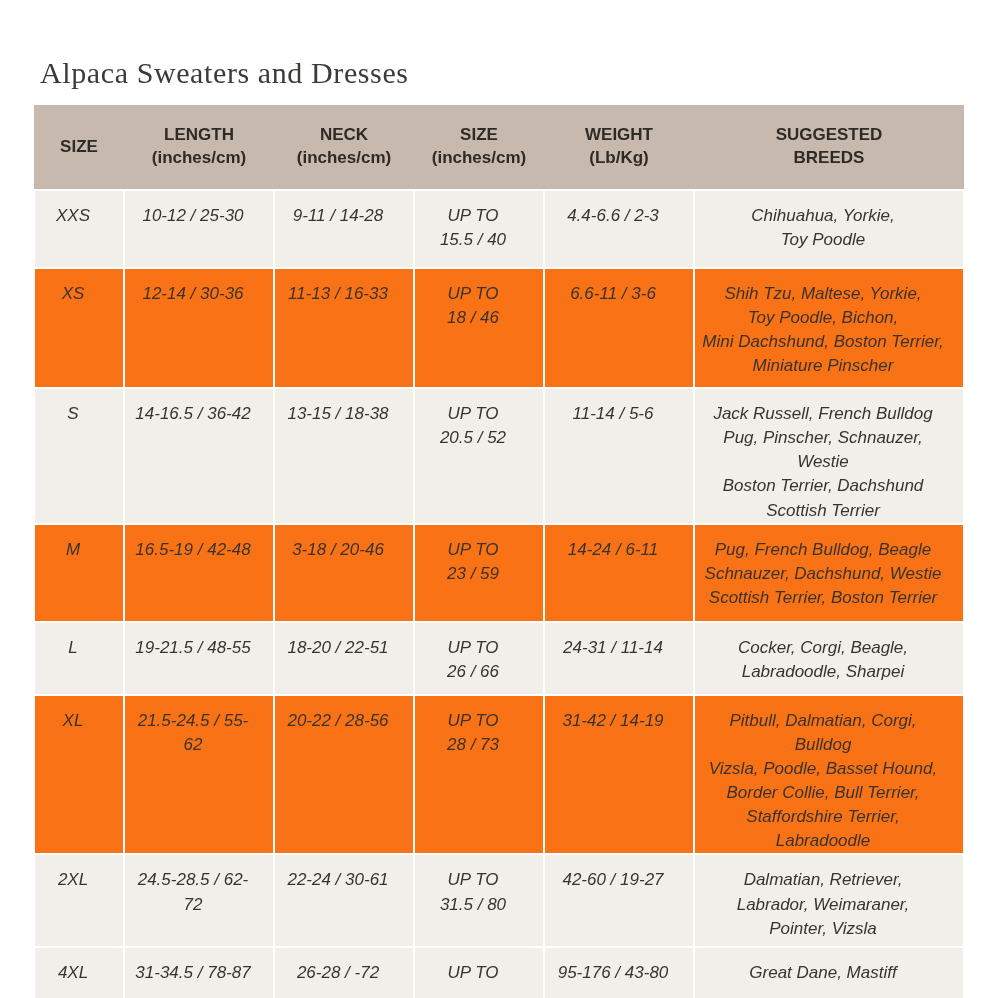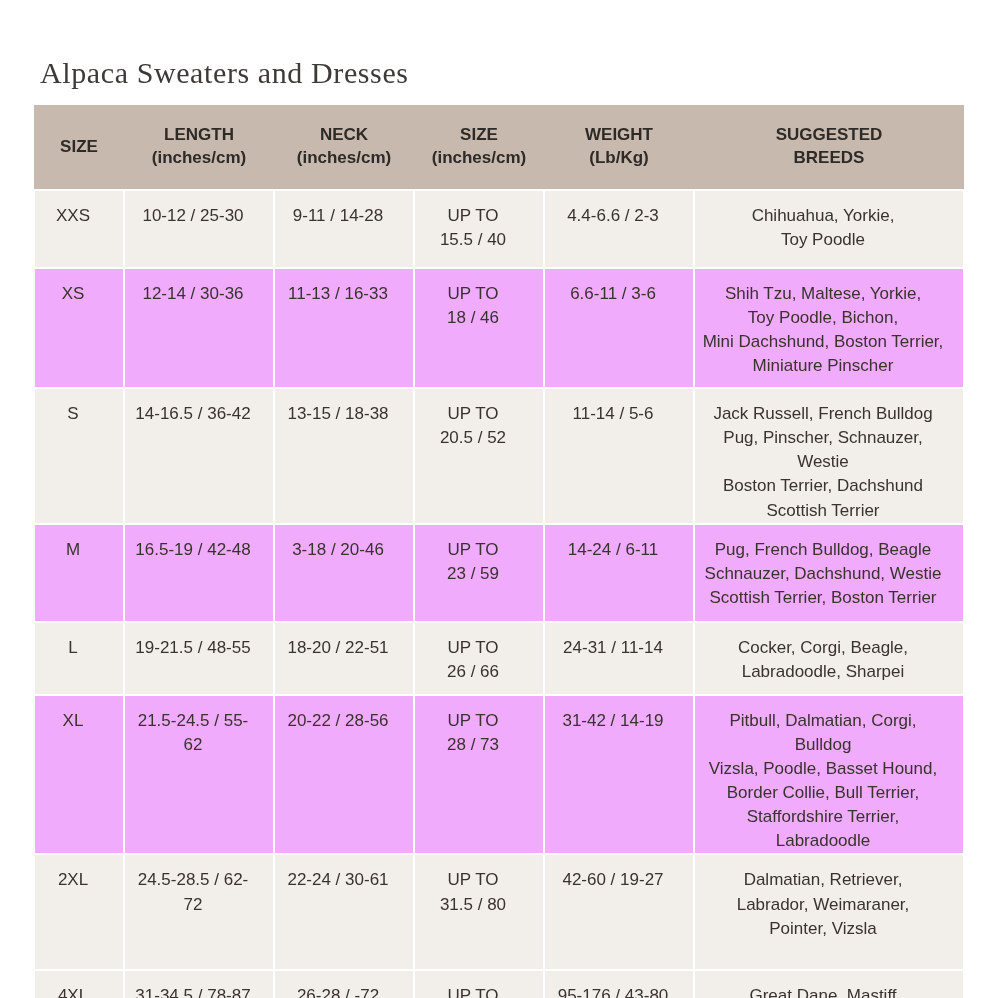--- a/index.html
+++ b/index.html
@@ -47,31 +47,32 @@
     border-bottom: 2px solid #ffffff;
   }
   td {
     font-size: 17px;
     color: #39332f;
     text-align: center;
     vertical-align: top;
     padding: 13px 16px 0 4px;
     line-height: 1.42;
     border: 2px solid #ffffff;
+    font-style: italic;
   }
   tr.light td { background: #f2efea; }
-  tr.dark td  { background: #f0abfc; }
+  tr.dark td  { background: #f97316; }
   .pre { white-space: pre-line; margin-top: 24px; }
   tr.r0 td { height: 78px; }
   tr.r1 td { height: 120px; }
   tr.r2 td { height: 124px; }
   tr.r3 td { height: 98px; }
   tr.r4 td { height: 73px; }
   tr.r5 td { height: 136px; }
-  tr.r6 td { height: 116px; }
+  tr.r6 td { height: 93px; }
   tr.r7 td { height: 85px; }
   tr.r8 td { height: 90px; }
 </style>
 </head>
 <body>
 
 <div class="page">
   <h1 class="title">Alpaca Sweaters and Dresses</h1>
 
   <table class="size-chart">

